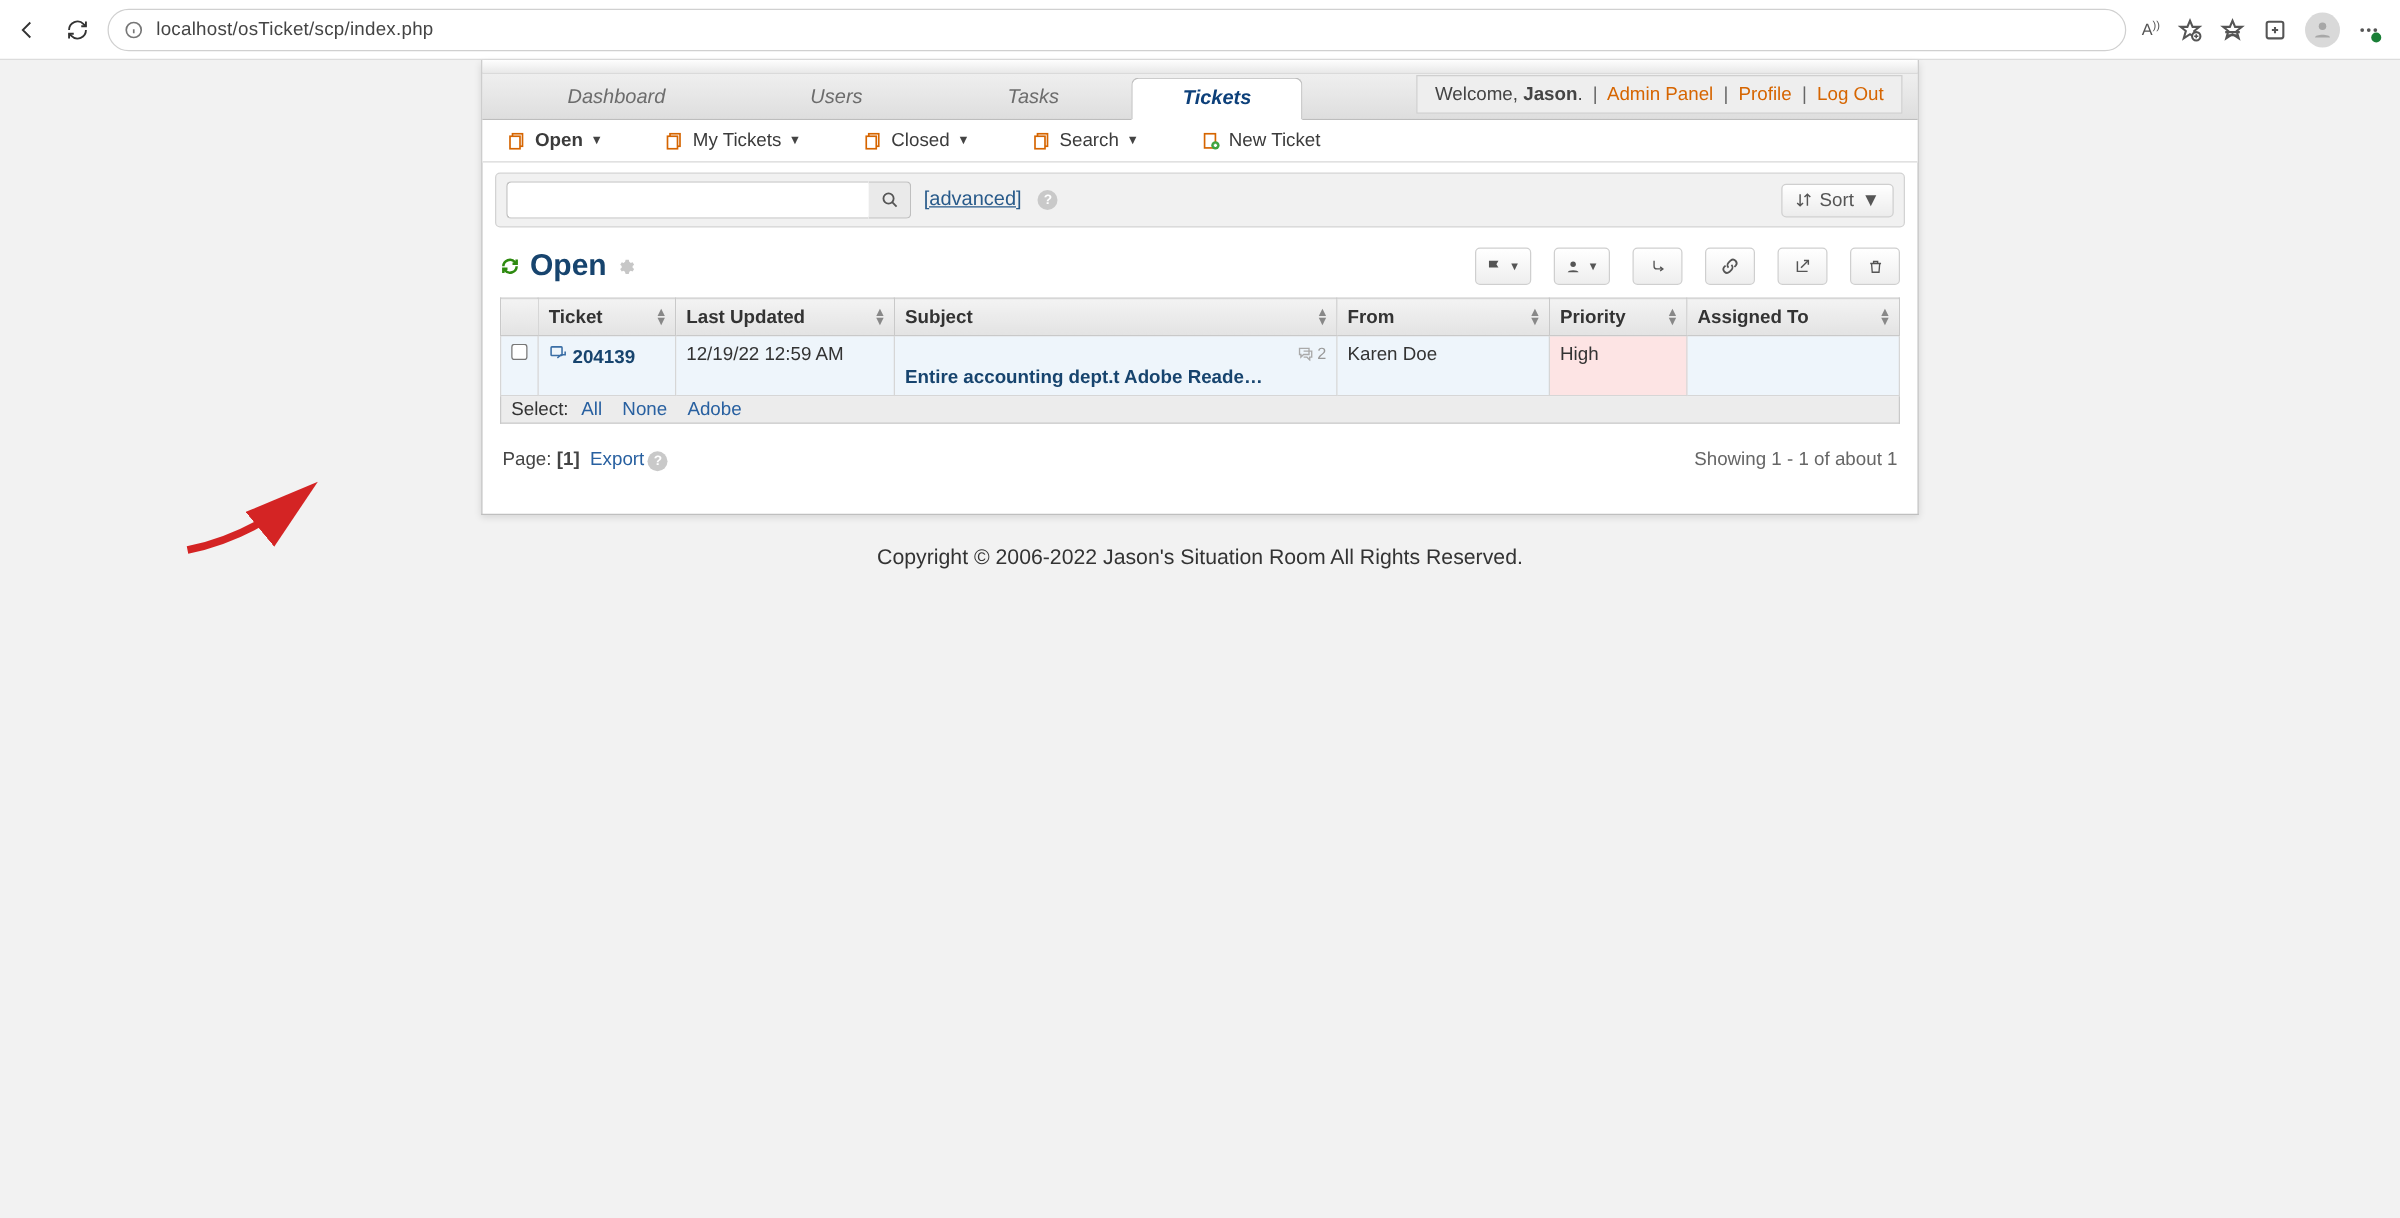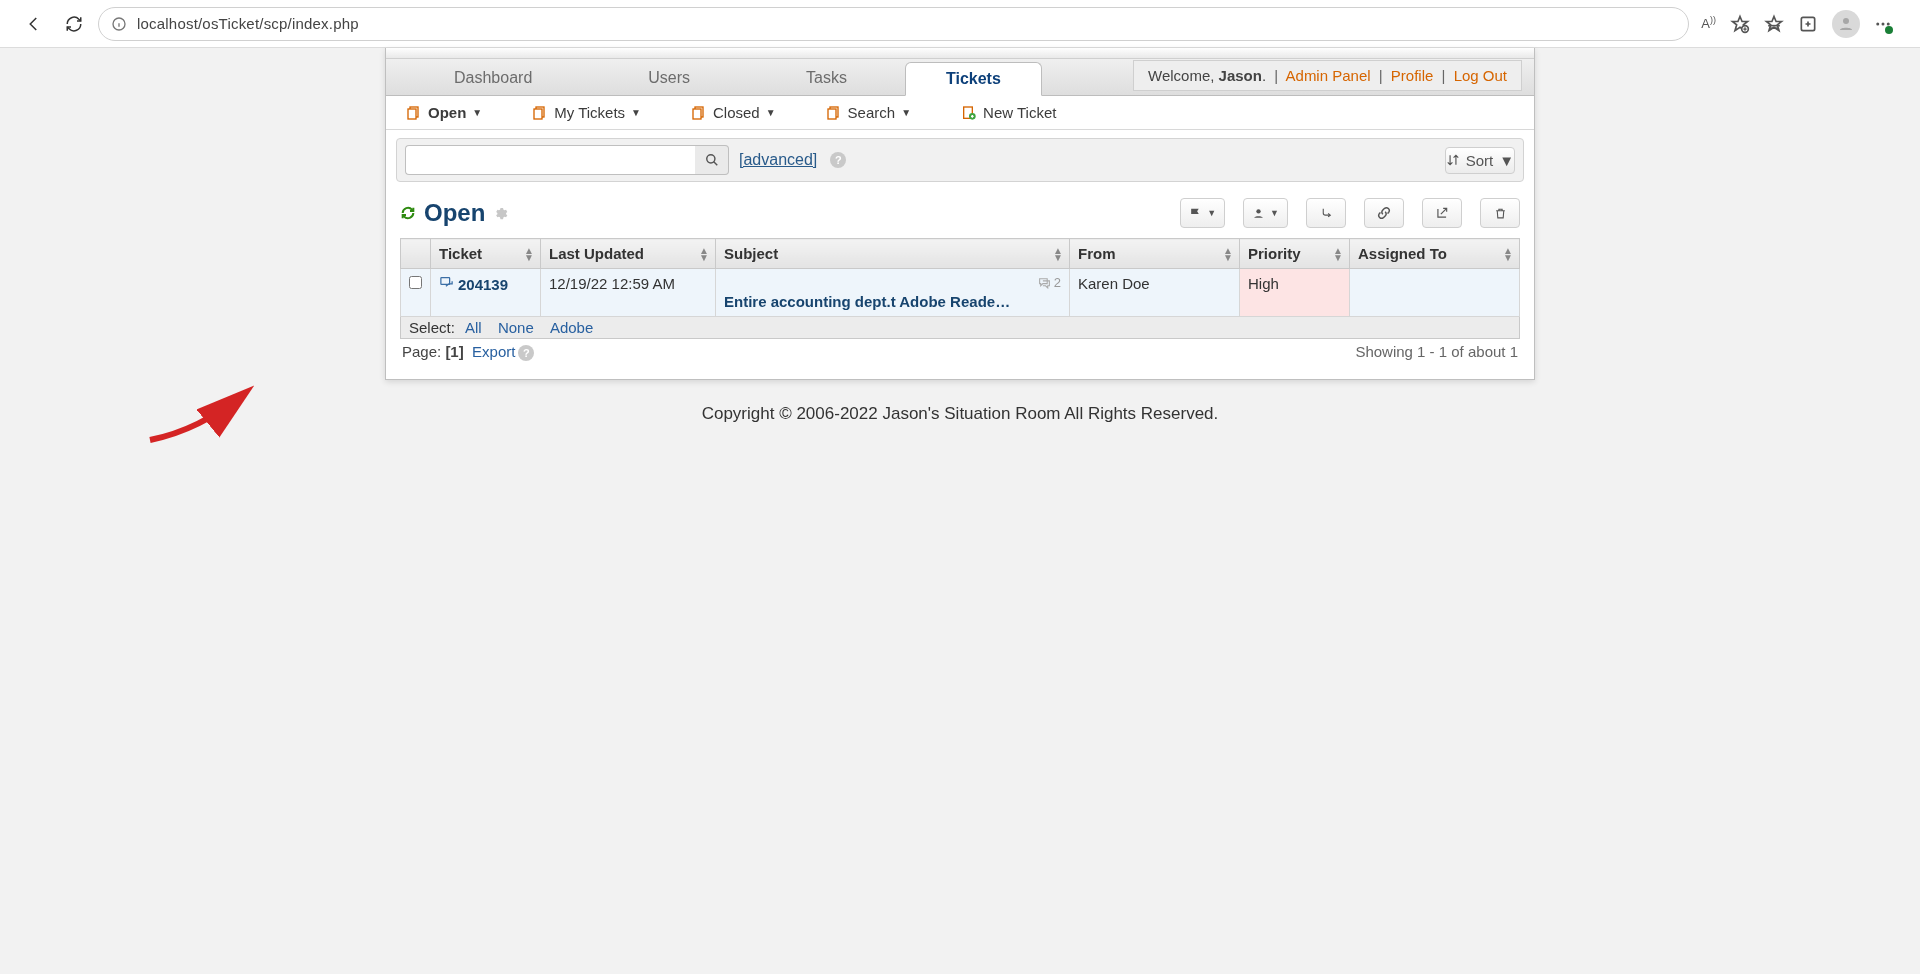--- a/index.html
+++ b/index.html
@@ -1,20 +1,20 @@
 <!DOCTYPE html>
 <html><head>
 <meta charset="utf-8">
 <style>
 * { box-sizing: border-box; margin: 0; padding: 0; }
 html, body { width: 1920px; height: 974px; font-family: "Segoe UI", Arial, sans-serif; background: #f2f2f2; color: #333; }
 body { overflow: hidden; }
 
 
-.browser-bar { display: flex; align-items: center; height: 48px; background: #ffffff; border-bottom: 1px solid #dcdcdc; padding: 4px 18px; gap: 8px; }
+.browser-bar { display: flex; align-items: center; height: 48px; background: #ffffff; border-bottom: 1px solid #dcdcdc; padding: 4px 6px; gap: 8px; }
 .bb-btn { width: 32px; height: 32px; display: flex; align-items: center; justify-content: center; border-radius: 4px; color: #555; }
 .addr-box { flex: 1; display: flex; align-items: center; height: 34px; border: 1px solid #d0d0d0; border-radius: 17px; background: #fff; padding: 0 12px; gap: 10px; color: #555; }
 .addr-box .info-icon { color: #888; }
 .addr-text { font-size: 15px; color: #444; letter-spacing: .2px; }
 .right-icons { display: flex; align-items: center; gap: 14px; padding: 0 10px 0 4px; }
 .avatar-circle { width: 28px; height: 28px; border-radius: 50%; background: #d9d9d9; display:flex; align-items:center; justify-content:center; color:#888; }
 .dots-badge { position: relative; }
 .dots-badge::after { content:''; position:absolute; right:-1px; bottom:-1px; width:8px; height:8px; background:#1a7f37; border-radius:50%; }
 
 
@@ -23,38 +23,38 @@
 
 .header-area { background: linear-gradient(#fefefe,#e9e9e9); padding: 10px 18px 0 18px; position: relative; }
 .logo-box { margin: 8px 0 14px 0; }
 .welcome-box { position: absolute; right: 12px; top: 12px; background: #eee; border: 1px solid #cfcfcf; padding: 6px 14px; font-size: 15px; color:#444; }
 .welcome-box strong { font-weight: 700; }
 .welcome-box .sep { color:#666; margin: 0 4px; }
 .welcome-box a { color: #d66500; text-decoration: none; }
 
 
 .main-tabs { display: flex; align-items: flex-end; background: linear-gradient(#efefef,#dedede); border-top: 1px solid #cfcfcf; border-bottom: 1px solid #bdbdbd; padding: 0 10px; height: 38px; }
-.main-tab { padding: 8px 58px 8px 58px; font-size: 16px; color:#6c6c6c; cursor: pointer; }
+.main-tab { padding: 8px 58px 8px 58px; font-size: 16px; color:#6c6c6c; cursor: pointer; font-style: italic; }
 .main-tab.active { color: #0d407a; font-weight: 700; background: #fff; border: 1px solid #bdbdbd; border-bottom: 1px solid #fff; border-top-left-radius: 6px; border-top-right-radius: 6px; margin-bottom: -1px; padding: 7px 40px; }
 
 
 .sub-nav { display: flex; align-items: center; background: #fff; border-bottom: 1px solid #d8d8d8; padding: 8px 20px; gap: 50px; font-size: 15px; color:#3b3b3b; }
 .sub-item { display: flex; align-items: center; gap: 6px; cursor: pointer; }
 .sub-item.bold { font-weight: 700; }
 .sub-item .caret { font-size: 10px; color: #444; }
 .mini-doc-icon { color: #d66500; }
 
 
 .search-row { background: #f1f1f1; border: 1px solid #d3d3d3; margin: 8px 10px; border-radius: 4px; display:flex; align-items:center; padding: 6px 8px; gap: 10px; }
 .search-input-group { display: flex; }
 .search-input { width: 290px; height: 30px; border: 1px solid #bfbfbf; border-right:none; border-radius: 4px 0 0 4px; padding: 0 8px; font-size: 14px; background:#fff; }
 .search-btn { width: 34px; height: 30px; border: 1px solid #bfbfbf; border-left:none; background: #eaeaea; border-radius: 0 4px 4px 0; display:flex; align-items:center; justify-content:center; color:#444; cursor:pointer; }
 .adv-link { color: #285a8a; font-size: 16px; }
 .q-icon { width:16px;height:16px;border-radius:50%;background:#c9c9c9;color:#fff;display:inline-flex;align-items:center;justify-content:center;font-size:11px;font-weight:bold;margin-left:3px; }
-.sort-btn { margin-left: auto; border: 1px solid #cfcfcf; background: linear-gradient(#fff,#ececec); border-radius: 4px; padding: 4px 0; display:flex; align-items:center; gap:6px; color:#555; font-size:15px; cursor:pointer; }
+.sort-btn { margin-left: auto; border: 1px solid #cfcfcf; background: linear-gradient(#fff,#ececec); border-radius: 4px; padding: 4px 10px; display:flex; align-items:center; gap:6px; color:#555; font-size:15px; cursor:pointer; }
 
 
 .content-area { padding: 4px 14px 14px 14px; }
 .title-row { display:flex; align-items:center; justify-content:space-between; padding: 4px 0 10px 0; }
 .title-left { display:flex; align-items:center; gap: 8px; font-size: 24px; color:#17446e; font-weight:700; }
 .refresh-ico { color: #4f8a10; font-size: 16px; cursor:pointer; }
 .gear-ico { color:#c4c4c4; font-size:15px; cursor:pointer; }
 .action-bar { display:flex; gap: 18px; }
 .action-btn { height: 30px; min-width: 40px; border:1px solid #cfcfcf; background:linear-gradient(#fff,#eee); border-radius:4px; display:flex; align-items:center; justify-content:center; gap:5px; color:#555; cursor:pointer; padding: 0 8px; font-size:14px;}
 .action-btn .caret { font-size: 9px; }
@@ -68,21 +68,21 @@
 .ticknum { color:#17446e; font-weight:700; text-decoration:none; }
 .ticknum-ico { color:#6c93c0; margin-right:4px; display:inline-flex; }
 td.subject-cell { color:#17446e; font-weight:700; }
 .subject-wrap { display:flex; justify-content:space-between; align-items:flex-start; gap:10px; }
 .subject-text { white-space: nowrap; overflow:hidden; text-overflow:ellipsis; max-width: 330px; padding-top:18px; }
 .reply-badge { color:#999; font-size:13px; white-space:nowrap; display:flex; align-items:center; gap:3px; font-weight:400;}
 
 
 .select-row { background:#ececec; border:1px solid #c9c9c9; border-top:none; padding: 2px 8px; font-size:15px; }
 .select-row a { color:#2860a0; text-decoration:none; margin: 0 6px; }
-.page-row { display:flex; justify-content:space-between; padding:4px 2px; font-size:15px; color:#444; }
+.page-row { display:flex; justify-content:space-between; padding:20px 2px; font-size:15px; color:#444; }
 .page-row a { color:#2860a0; text-decoration:none; }
 .page-row .q-icon{ margin-left:3px; }
 
 .copyright { text-align:center; font-size:17px; color:#333; margin-top: 24px; }
 
 
 .red-arrow { position: absolute; left: 140px; top: 385px; pointer-events:none; }
 
 svg { display:block; }
 </style>

